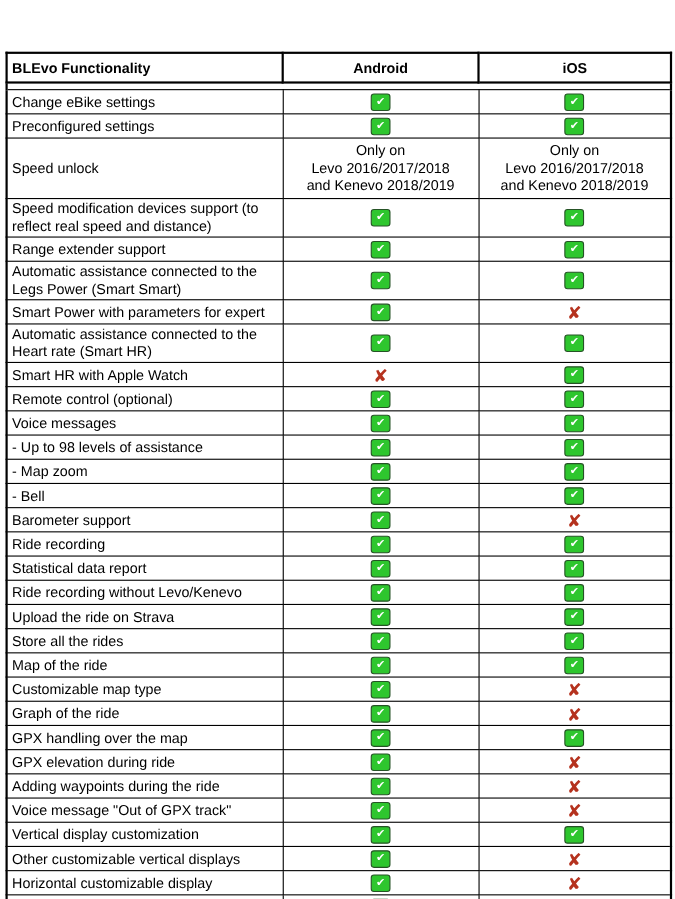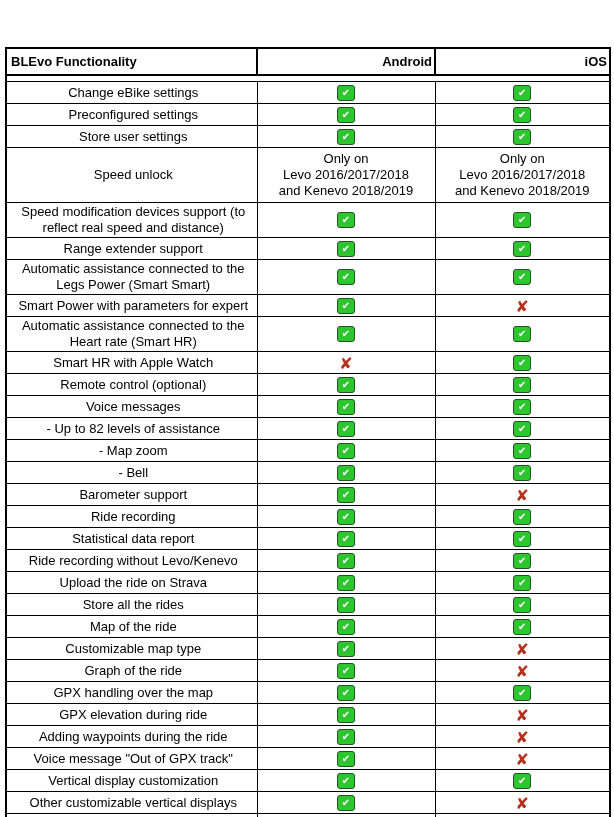--- a/index.html
+++ b/index.html
@@ -27,39 +27,39 @@
   col.c-feat { width: 251px; }
   col.c-and  { width: 178px; }
   col.c-ios  { width: 175px; }
 
   th {
     border: 2px solid #000;
     font-size: 13px;
     font-weight: bold;
     height: 23px;
     padding: 1px 2px;
-    text-align: right;
+    text-align: center;
     vertical-align: middle;
   }
   th.feat-h {
     text-align: left;
     padding-left: 4px;
   }
   td.spacer {
     height: 5px;
     padding: 0;
     border: 2px solid #000;
     border-bottom: 1px solid #000;
   }
   td {
     border: 1px solid #000;
     vertical-align: middle;
   }
   td.feat {
-    text-align: center;
+    text-align: left;
     padding: 1px 1px 1px 4px;
     height: 19px;
     line-height: 16px;
   }
   td.val {
     text-align: center;
     padding: 1px 2px;
   }
   td.val.note {
     white-space: pre-line;
@@ -116,25 +116,20 @@
           <td class="feat">Change eBike settings</td>
           <td class="val"><span class="check">✔</span></td>
           <td class="val"><span class="check">✔</span></td>
         </tr>
         <tr>
           <td class="feat">Preconfigured settings</td>
           <td class="val"><span class="check">✔</span></td>
           <td class="val"><span class="check">✔</span></td>
         </tr>
         <tr>
-          <td class="feat">Store user settings</td>
-          <td class="val"><span class="check">✔</span></td>
-          <td class="val"><span class="check">✔</span></td>
-        </tr>
-        <tr>
           <td class="feat">Speed unlock</td>
           <td class="val note">Only on
 Levo 2016/2017/2018
 and Kenevo 2018/2019</td>
           <td class="val note">Only on
 Levo 2016/2017/2018
 and Kenevo 2018/2019</td>
         </tr>
         <tr>
           <td class="feat">Speed modification devices support (to reflect real speed and distance)</td>
@@ -170,21 +165,21 @@
           <td class="feat">Remote control (optional)</td>
           <td class="val"><span class="check">✔</span></td>
           <td class="val"><span class="check">✔</span></td>
         </tr>
         <tr>
           <td class="feat">Voice messages</td>
           <td class="val"><span class="check">✔</span></td>
           <td class="val"><span class="check">✔</span></td>
         </tr>
         <tr>
-          <td class="feat">- Up to 82 levels of assistance</td>
+          <td class="feat">- Up to 98 levels of assistance</td>
           <td class="val"><span class="check">✔</span></td>
           <td class="val"><span class="check">✔</span></td>
         </tr>
         <tr>
           <td class="feat">- Map zoom</td>
           <td class="val"><span class="check">✔</span></td>
           <td class="val"><span class="check">✔</span></td>
         </tr>
         <tr>
           <td class="feat">- Bell</td>

